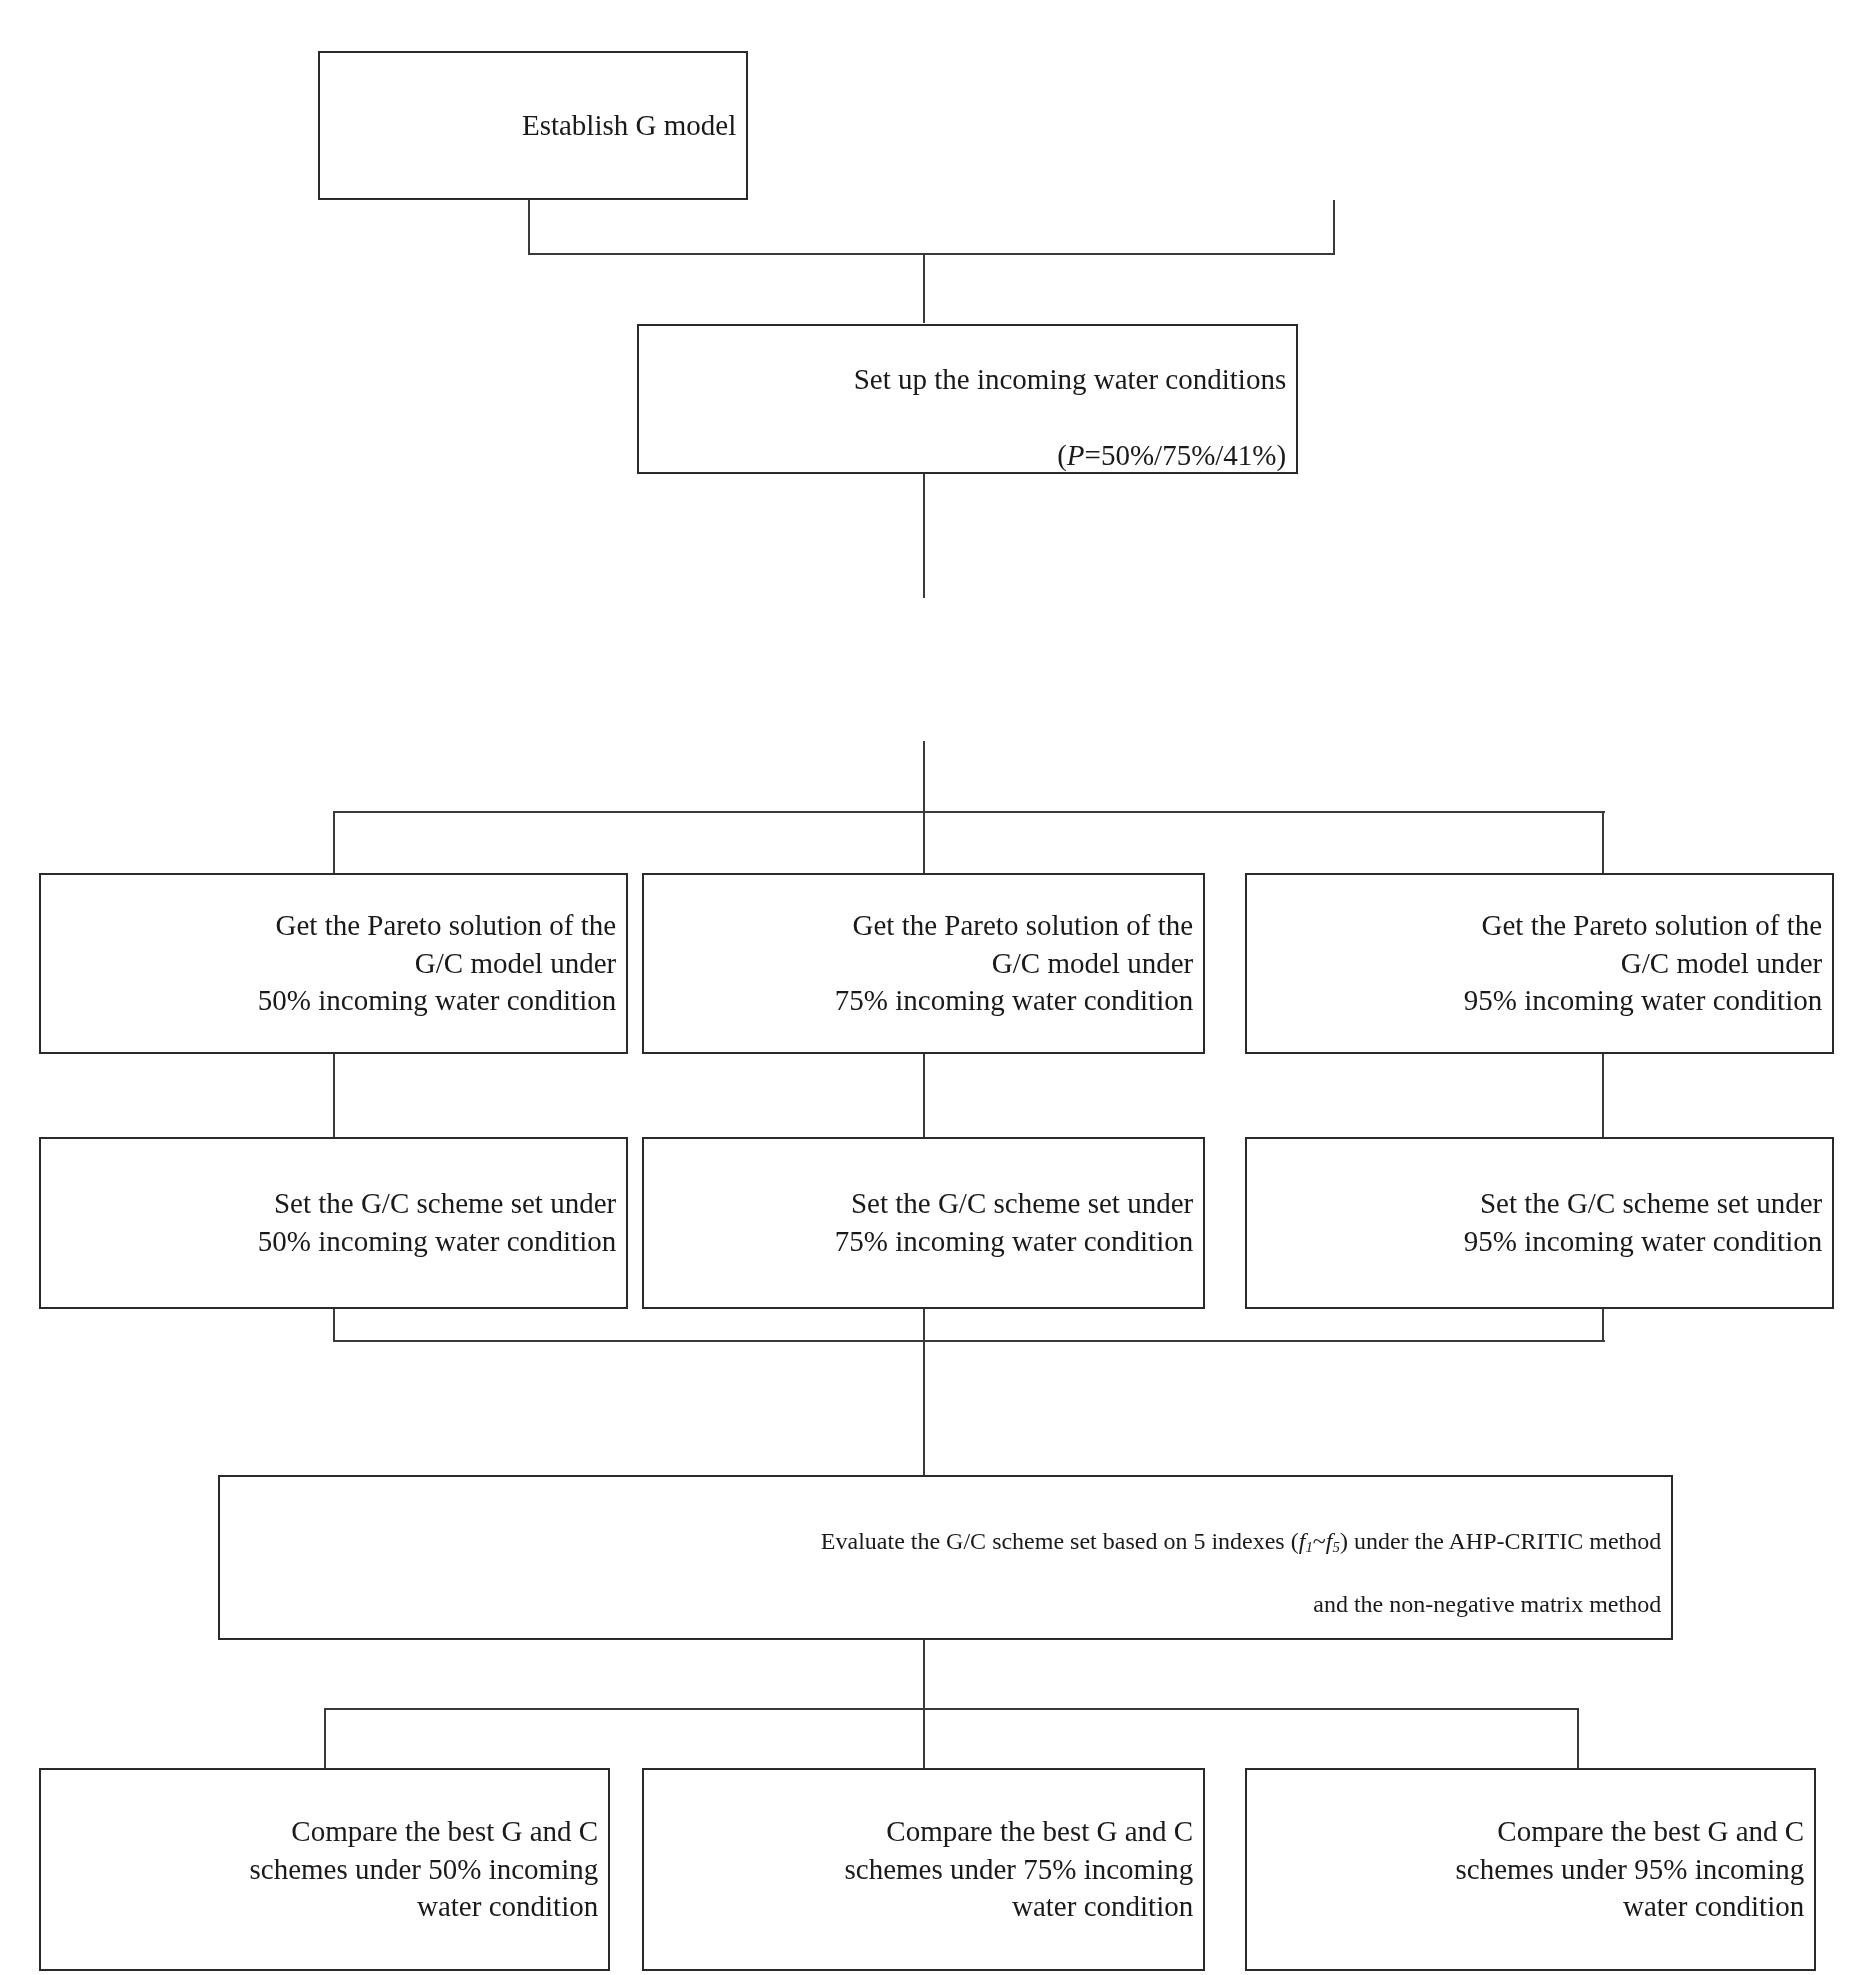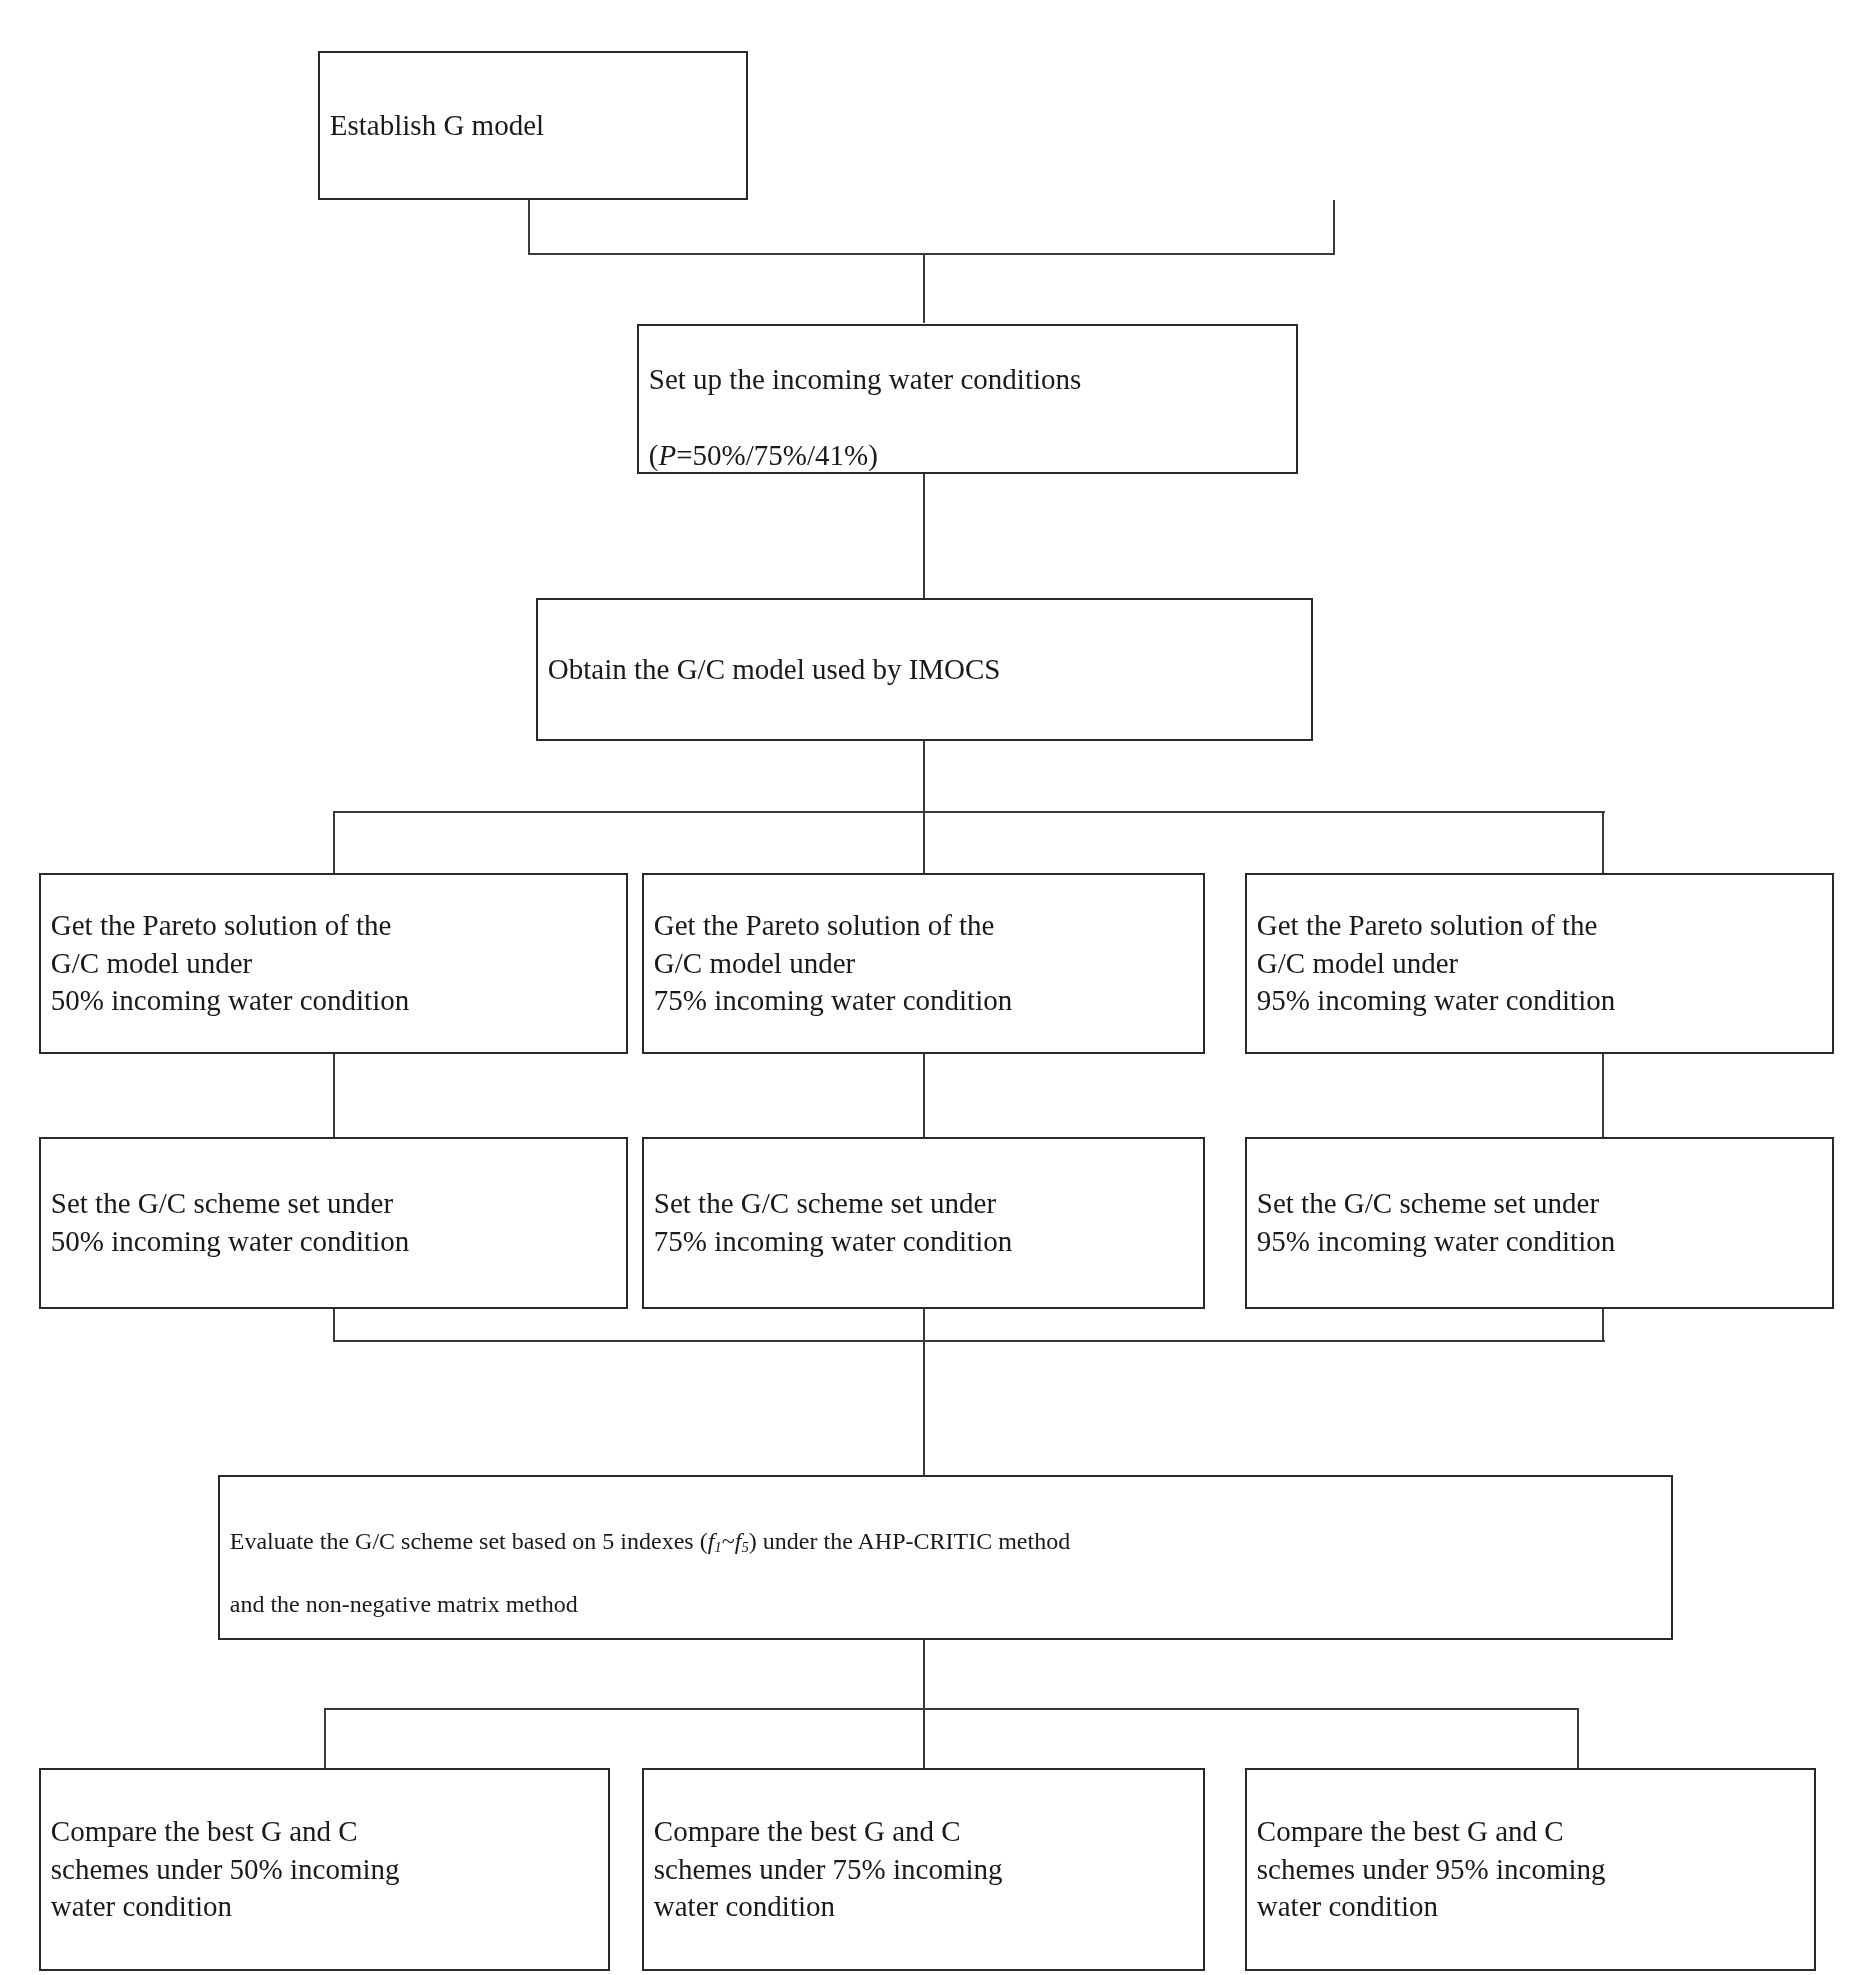--- a/index.html
+++ b/index.html
@@ -17,21 +17,21 @@
     overflow: hidden;
   }
   .node {
     position: absolute;
     box-sizing: border-box;
     border: 2.1px solid #2a2a2a;
     background: #ffffff;
     display: flex;
     align-items: center;
     justify-content: center;
-    text-align: left;
+    text-align: right;
     line-height: 1.30;
     font-size: 29px;
     padding: 4.2px 9.8px;
     z-index: 3;
   }
   .node .txt {
     display: block;
     width: 100%;
     white-space: pre-line;
   }
@@ -92,23 +92,20 @@
   </div>
 
 
   <div class="node" style="left:593px; top:324px; width:661px; height:150px;margin-left:44px;">
     <span class="txt">
       <span>Set up the incoming water conditions</span><br>
       <span>(<span class="ital">P</span><span>=50%/75%/41%</span>)</span>
     </span>
   </div>
 
-  <div class="node" style="left:536px; top:598px; width:777px; height:143px;">
-    <span class="txt">Obtain the G/C model used by IMOCS</span>
-  </div>
 
   <div class="node" style="left:39px; top:873px; width:589px; height:181px;">
     <span class="txt">Get the Pareto solution of the
 G/C model under
 50% incoming water condition</span>
   </div>
 
   <div class="node" style="left:642px; top:873px; width:563px; height:181px;">
     <span class="txt">Get the Pareto solution of the
 G/C model under

